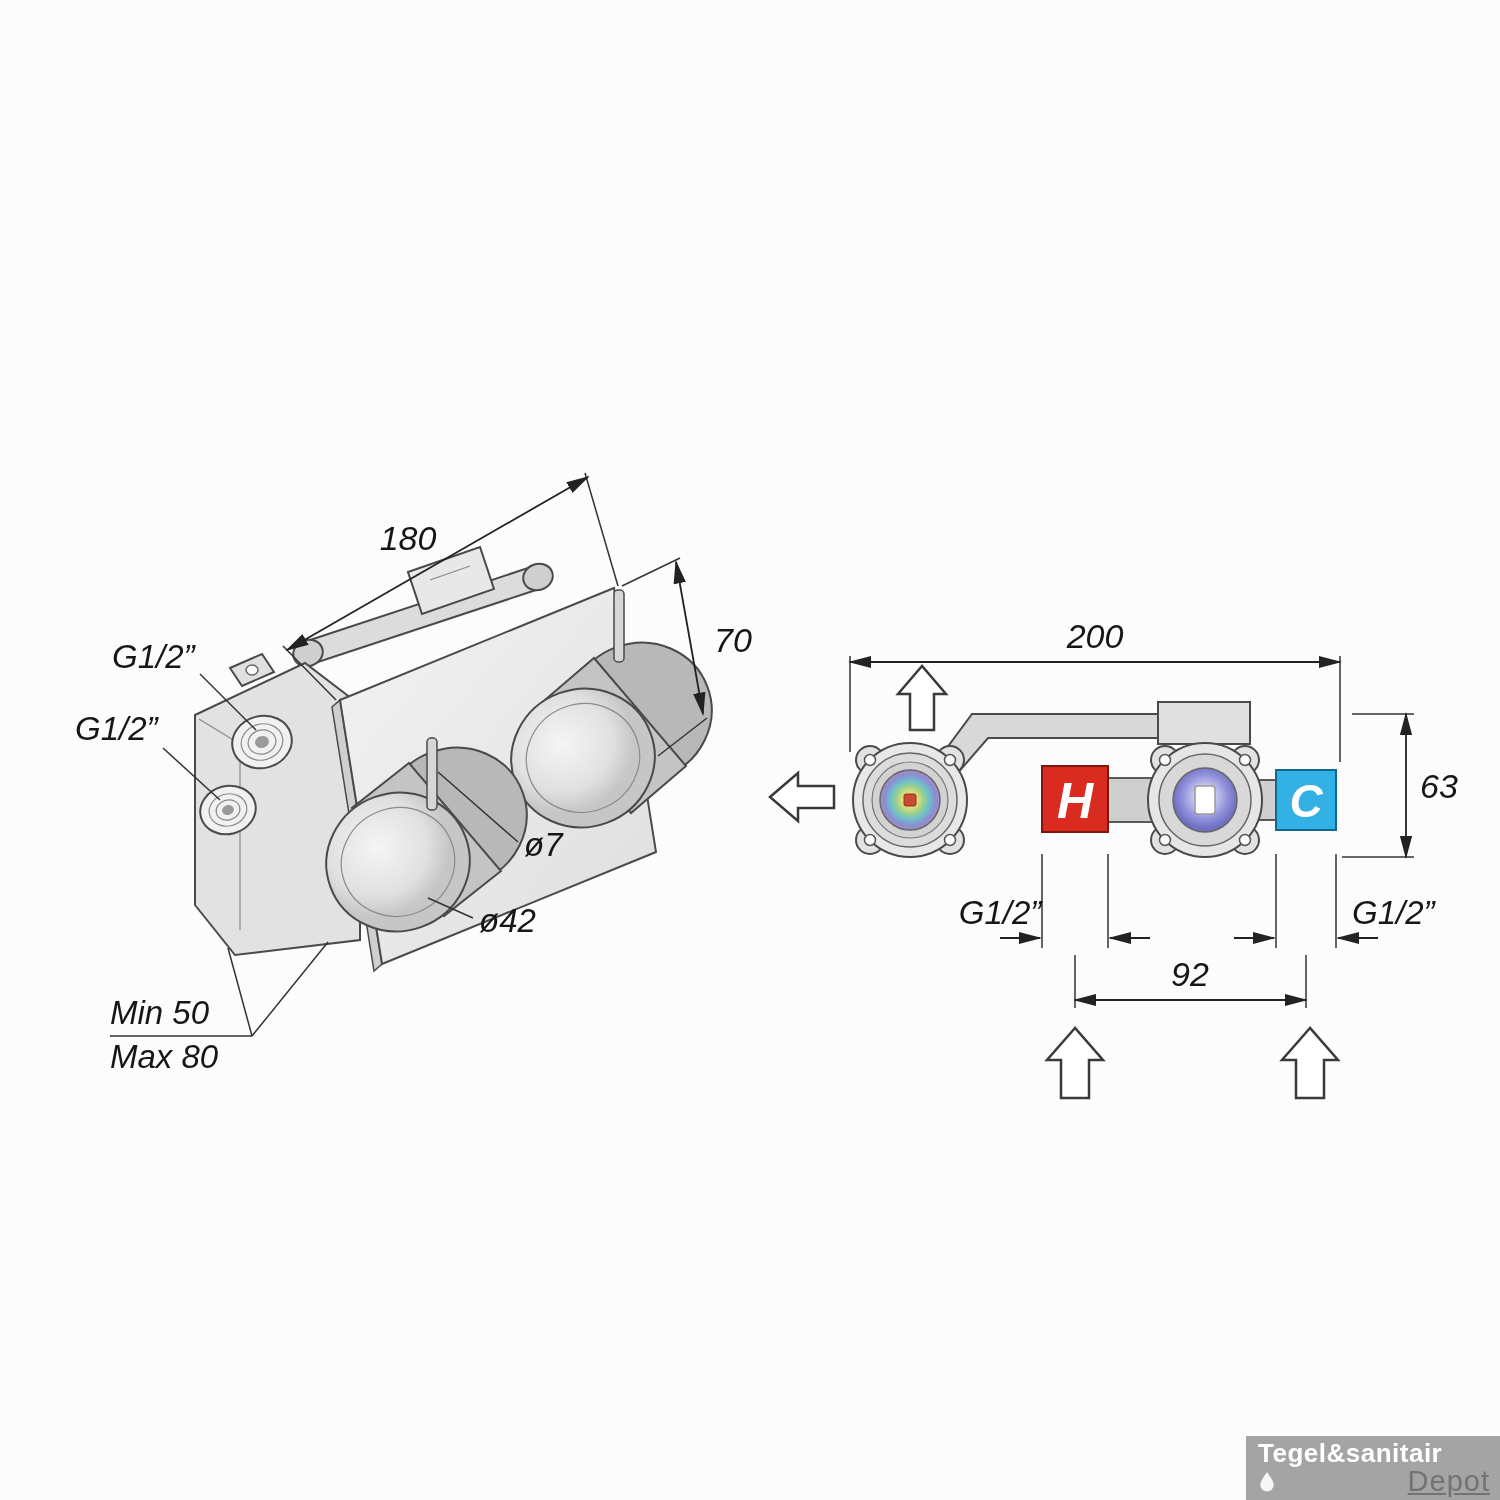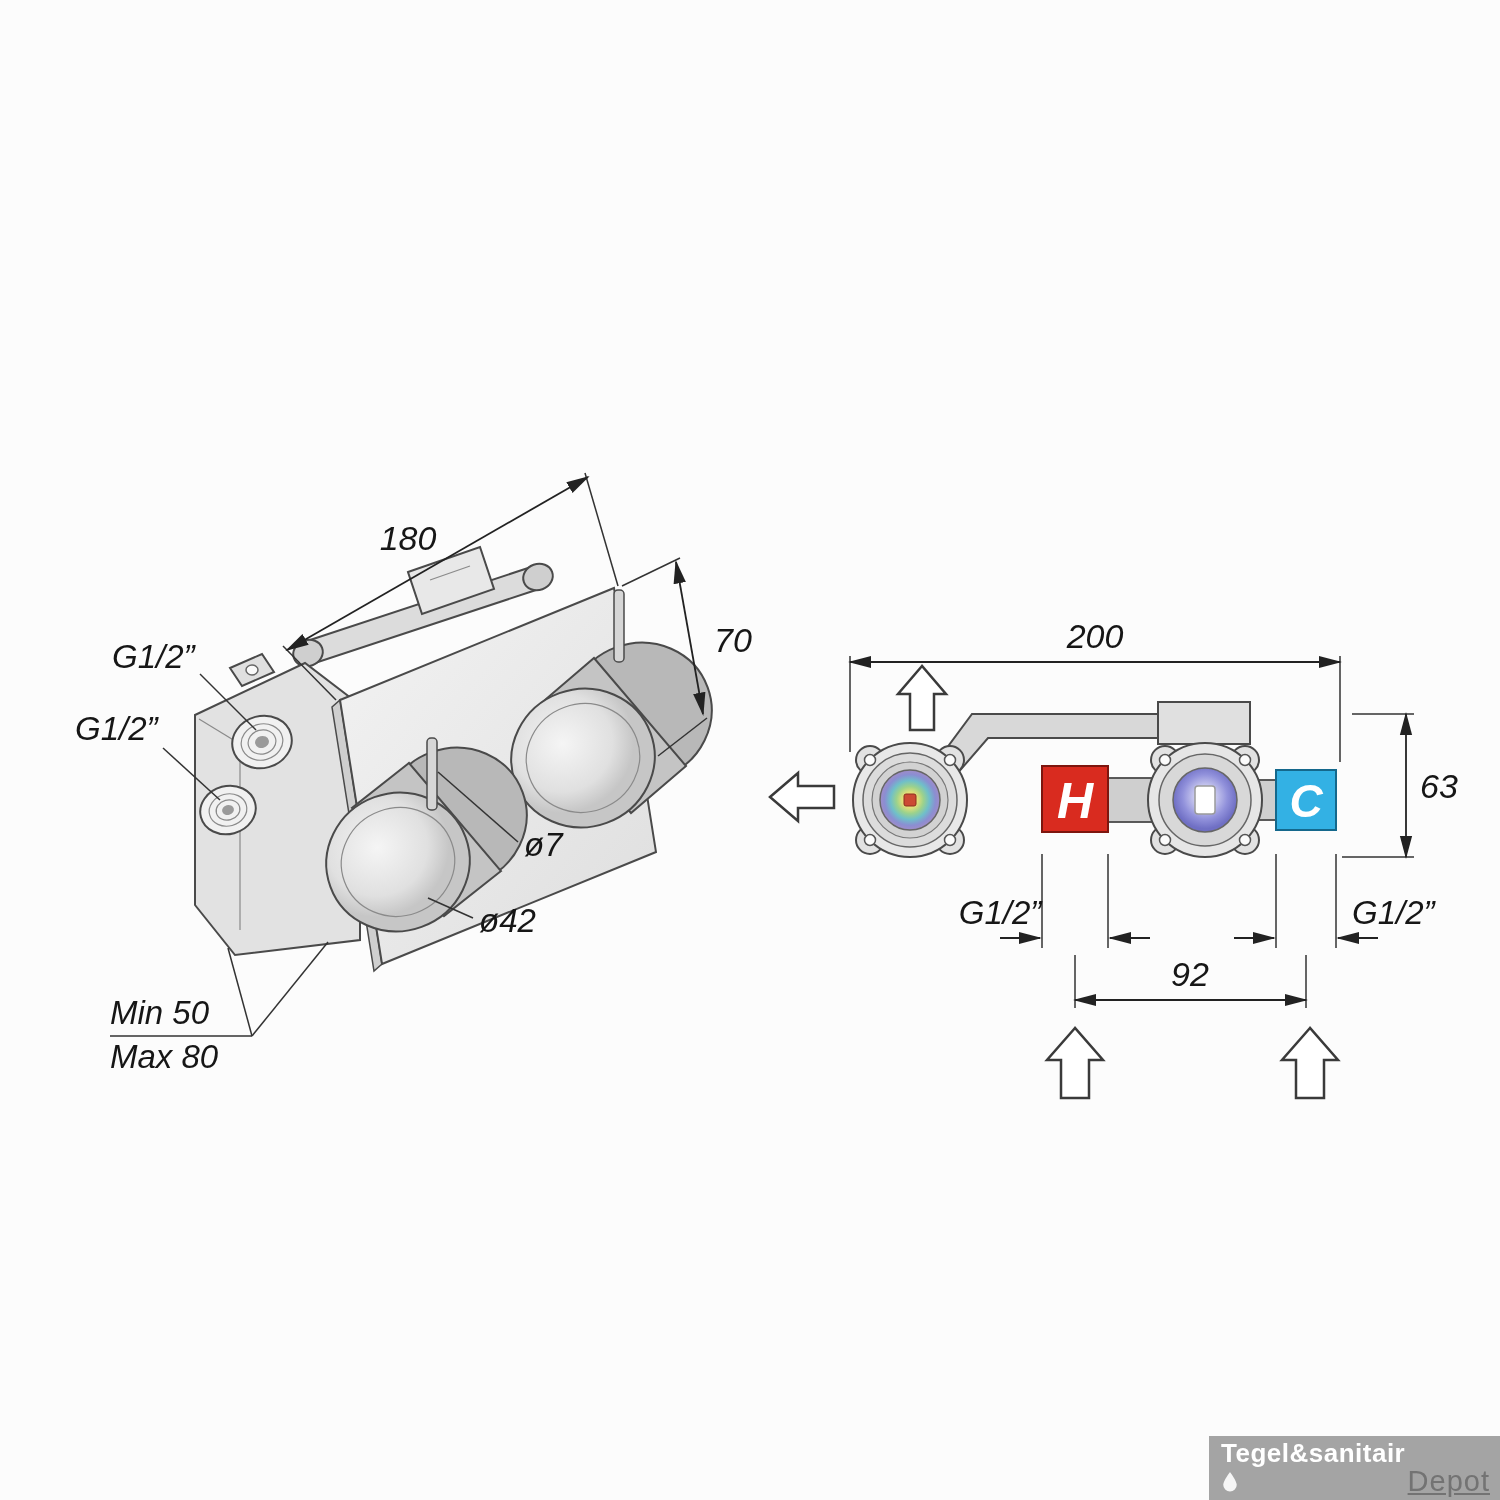--- a/index.html
+++ b/index.html
@@ -9,21 +9,21 @@
   svg text{font-family:"Liberation Sans", sans-serif;fill:#161616;}
   .dimtxt{font-size:34px;}
   .lbltxt{font-size:33px;}
   .dim{stroke:#222;stroke-width:1.8;fill:none;}
   .ext{stroke:#333;stroke-width:1.5;fill:none;}
   .lead{stroke:#333;stroke-width:1.5;fill:none;}
   .otl{stroke:#4a4a4a;stroke-width:2;}
   .thin{stroke:#8a8a8a;stroke-width:1.2;fill:none;}
   .hollow{fill:#ffffff;stroke:#3a3a3a;stroke-width:2.5;stroke-linejoin:miter;}
   .hc-letter{font-weight:bold;fill:#ffffff;text-anchor:middle;}
-  #watermark{position:absolute;right:0;bottom:0;width:291px;height:64px;
+  #watermark{position:absolute;right:0;bottom:0;width:254px;height:64px;
     background:rgba(148,148,148,0.85);color:#fff;box-sizing:border-box;
     padding:4px 10px 4px 12px;display:flex;flex-direction:column;justify-content:space-between;}
   #watermark .brand{font-weight:bold;font-size:26px;letter-spacing:.5px;line-height:1;}
   #watermark .row2{display:flex;align-items:center;justify-content:space-between;}
   #watermark .sub{font-size:29px;color:#737373;letter-spacing:1px;line-height:1;text-decoration:underline;}
 </style>
 </head>
 <body style="background: rgb(252, 252, 252);">
 
 <div id="stage">

